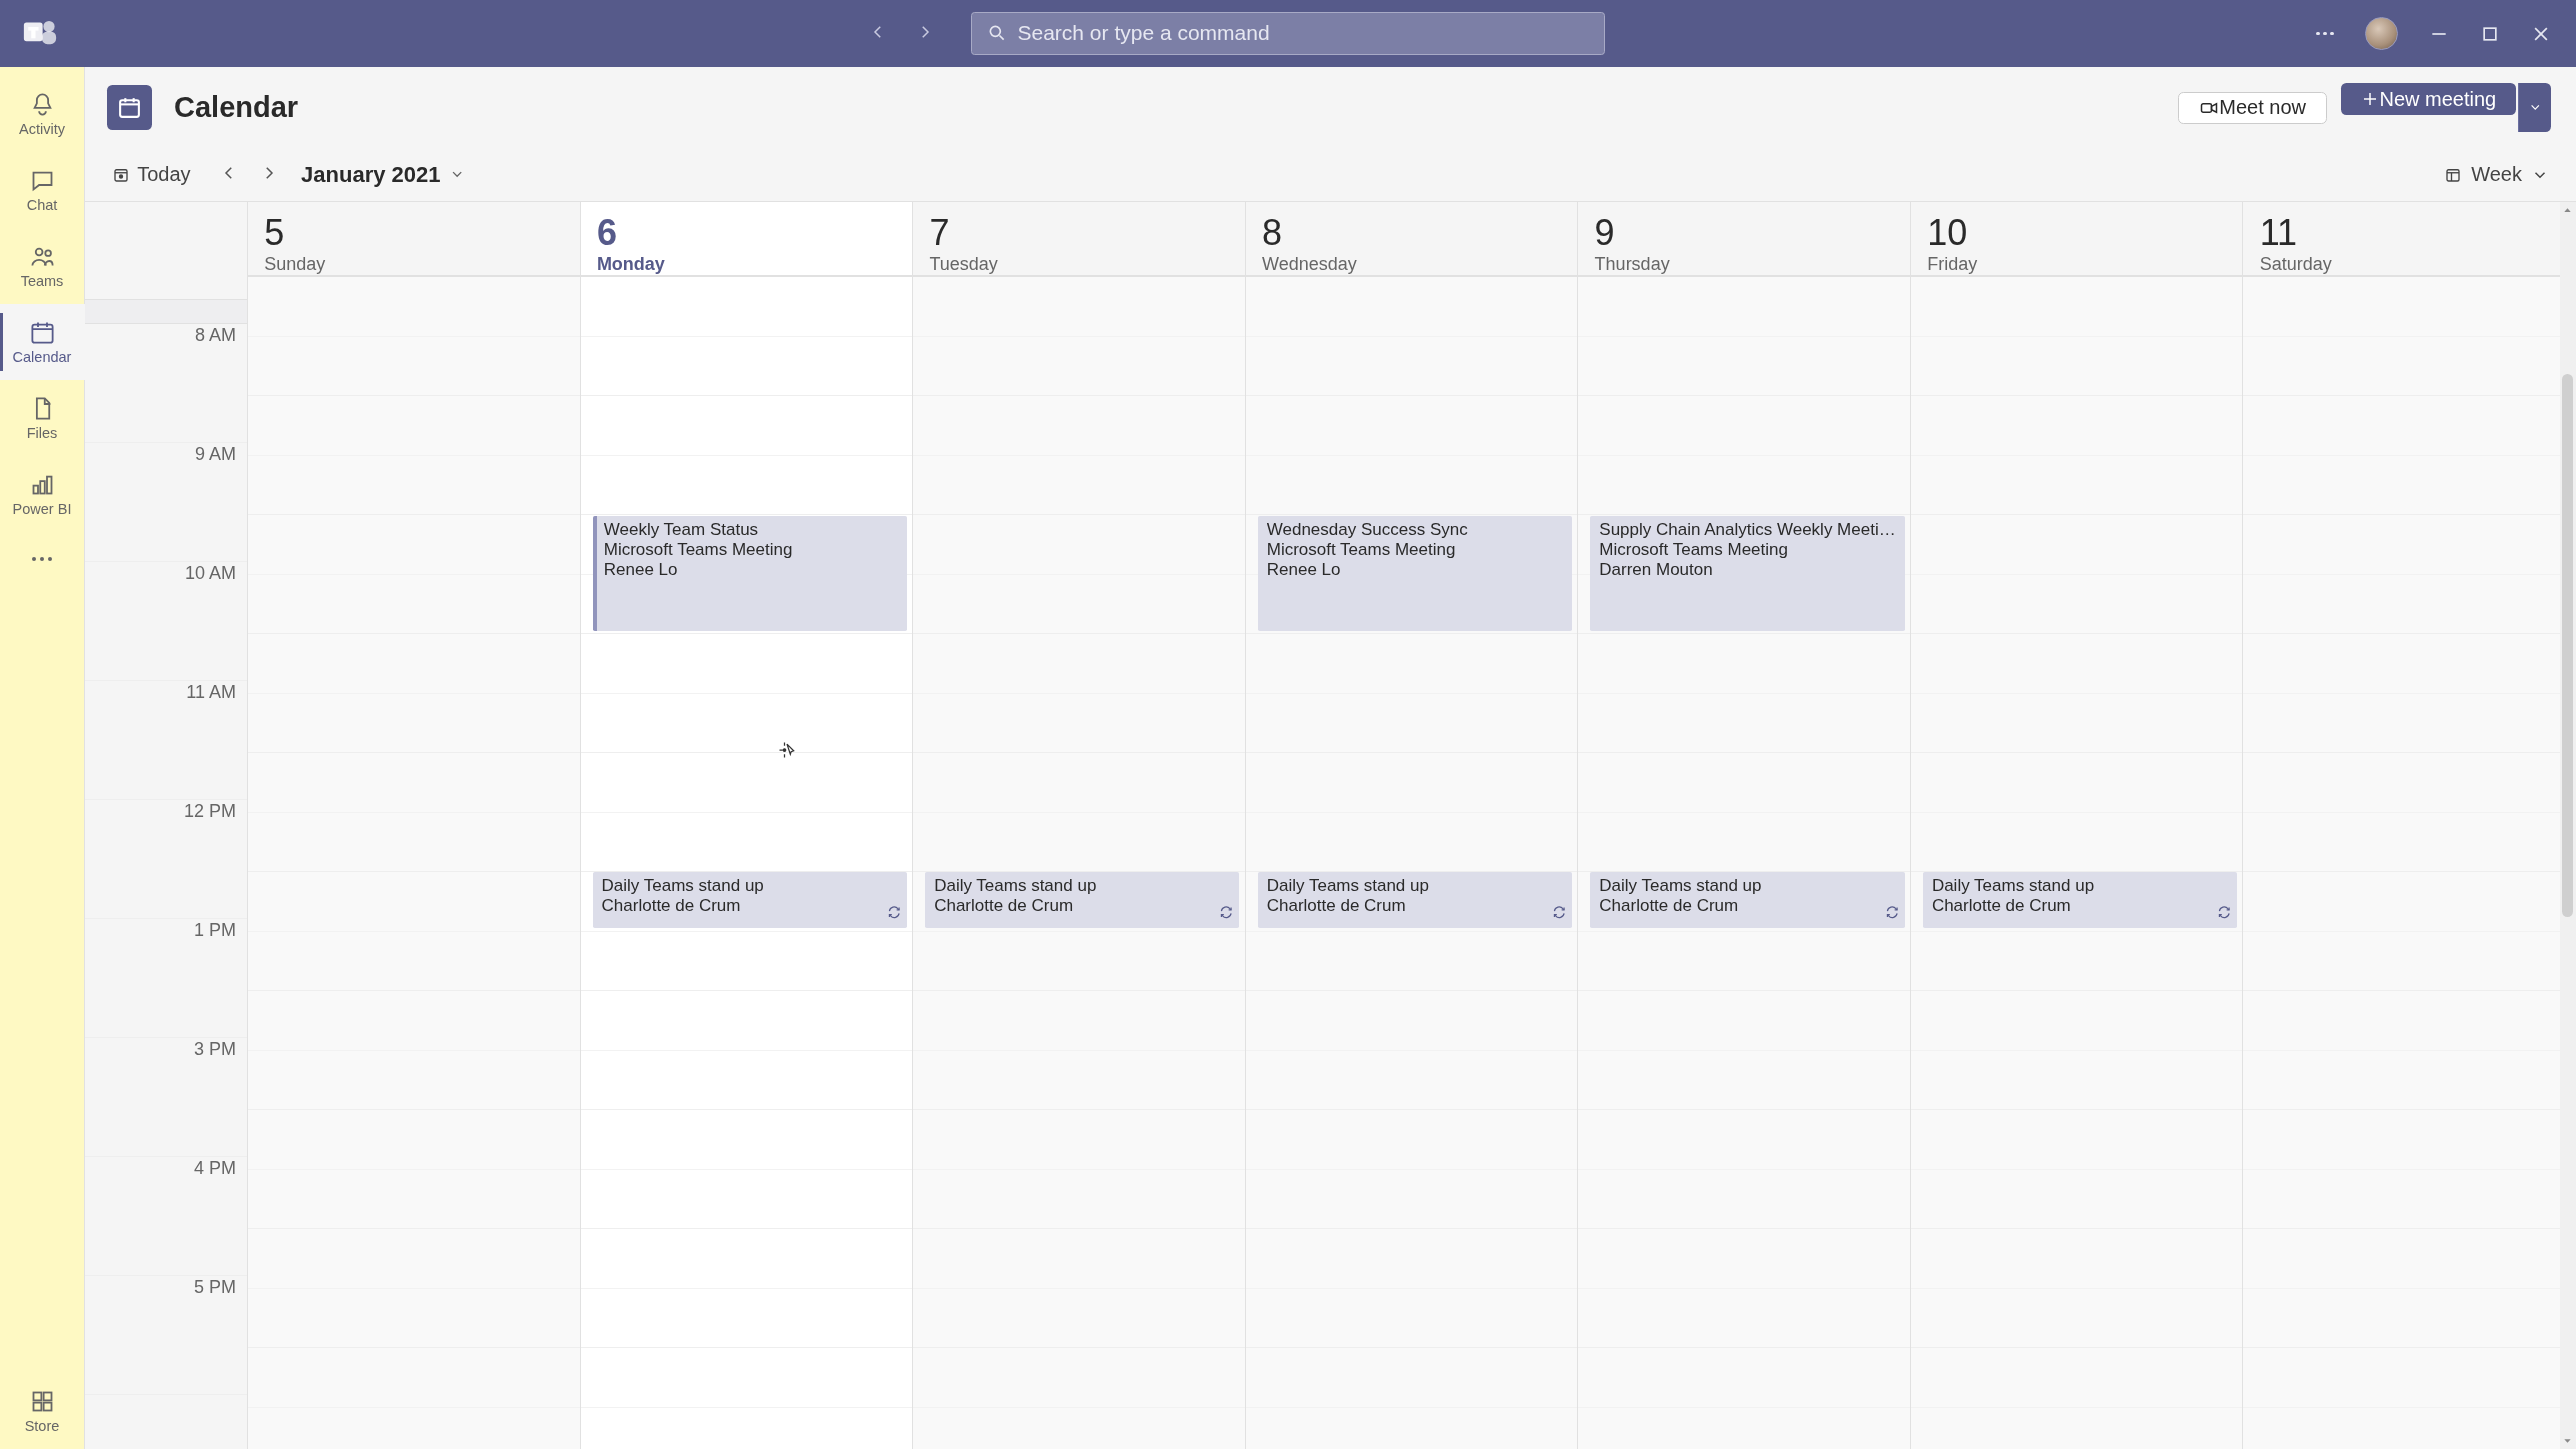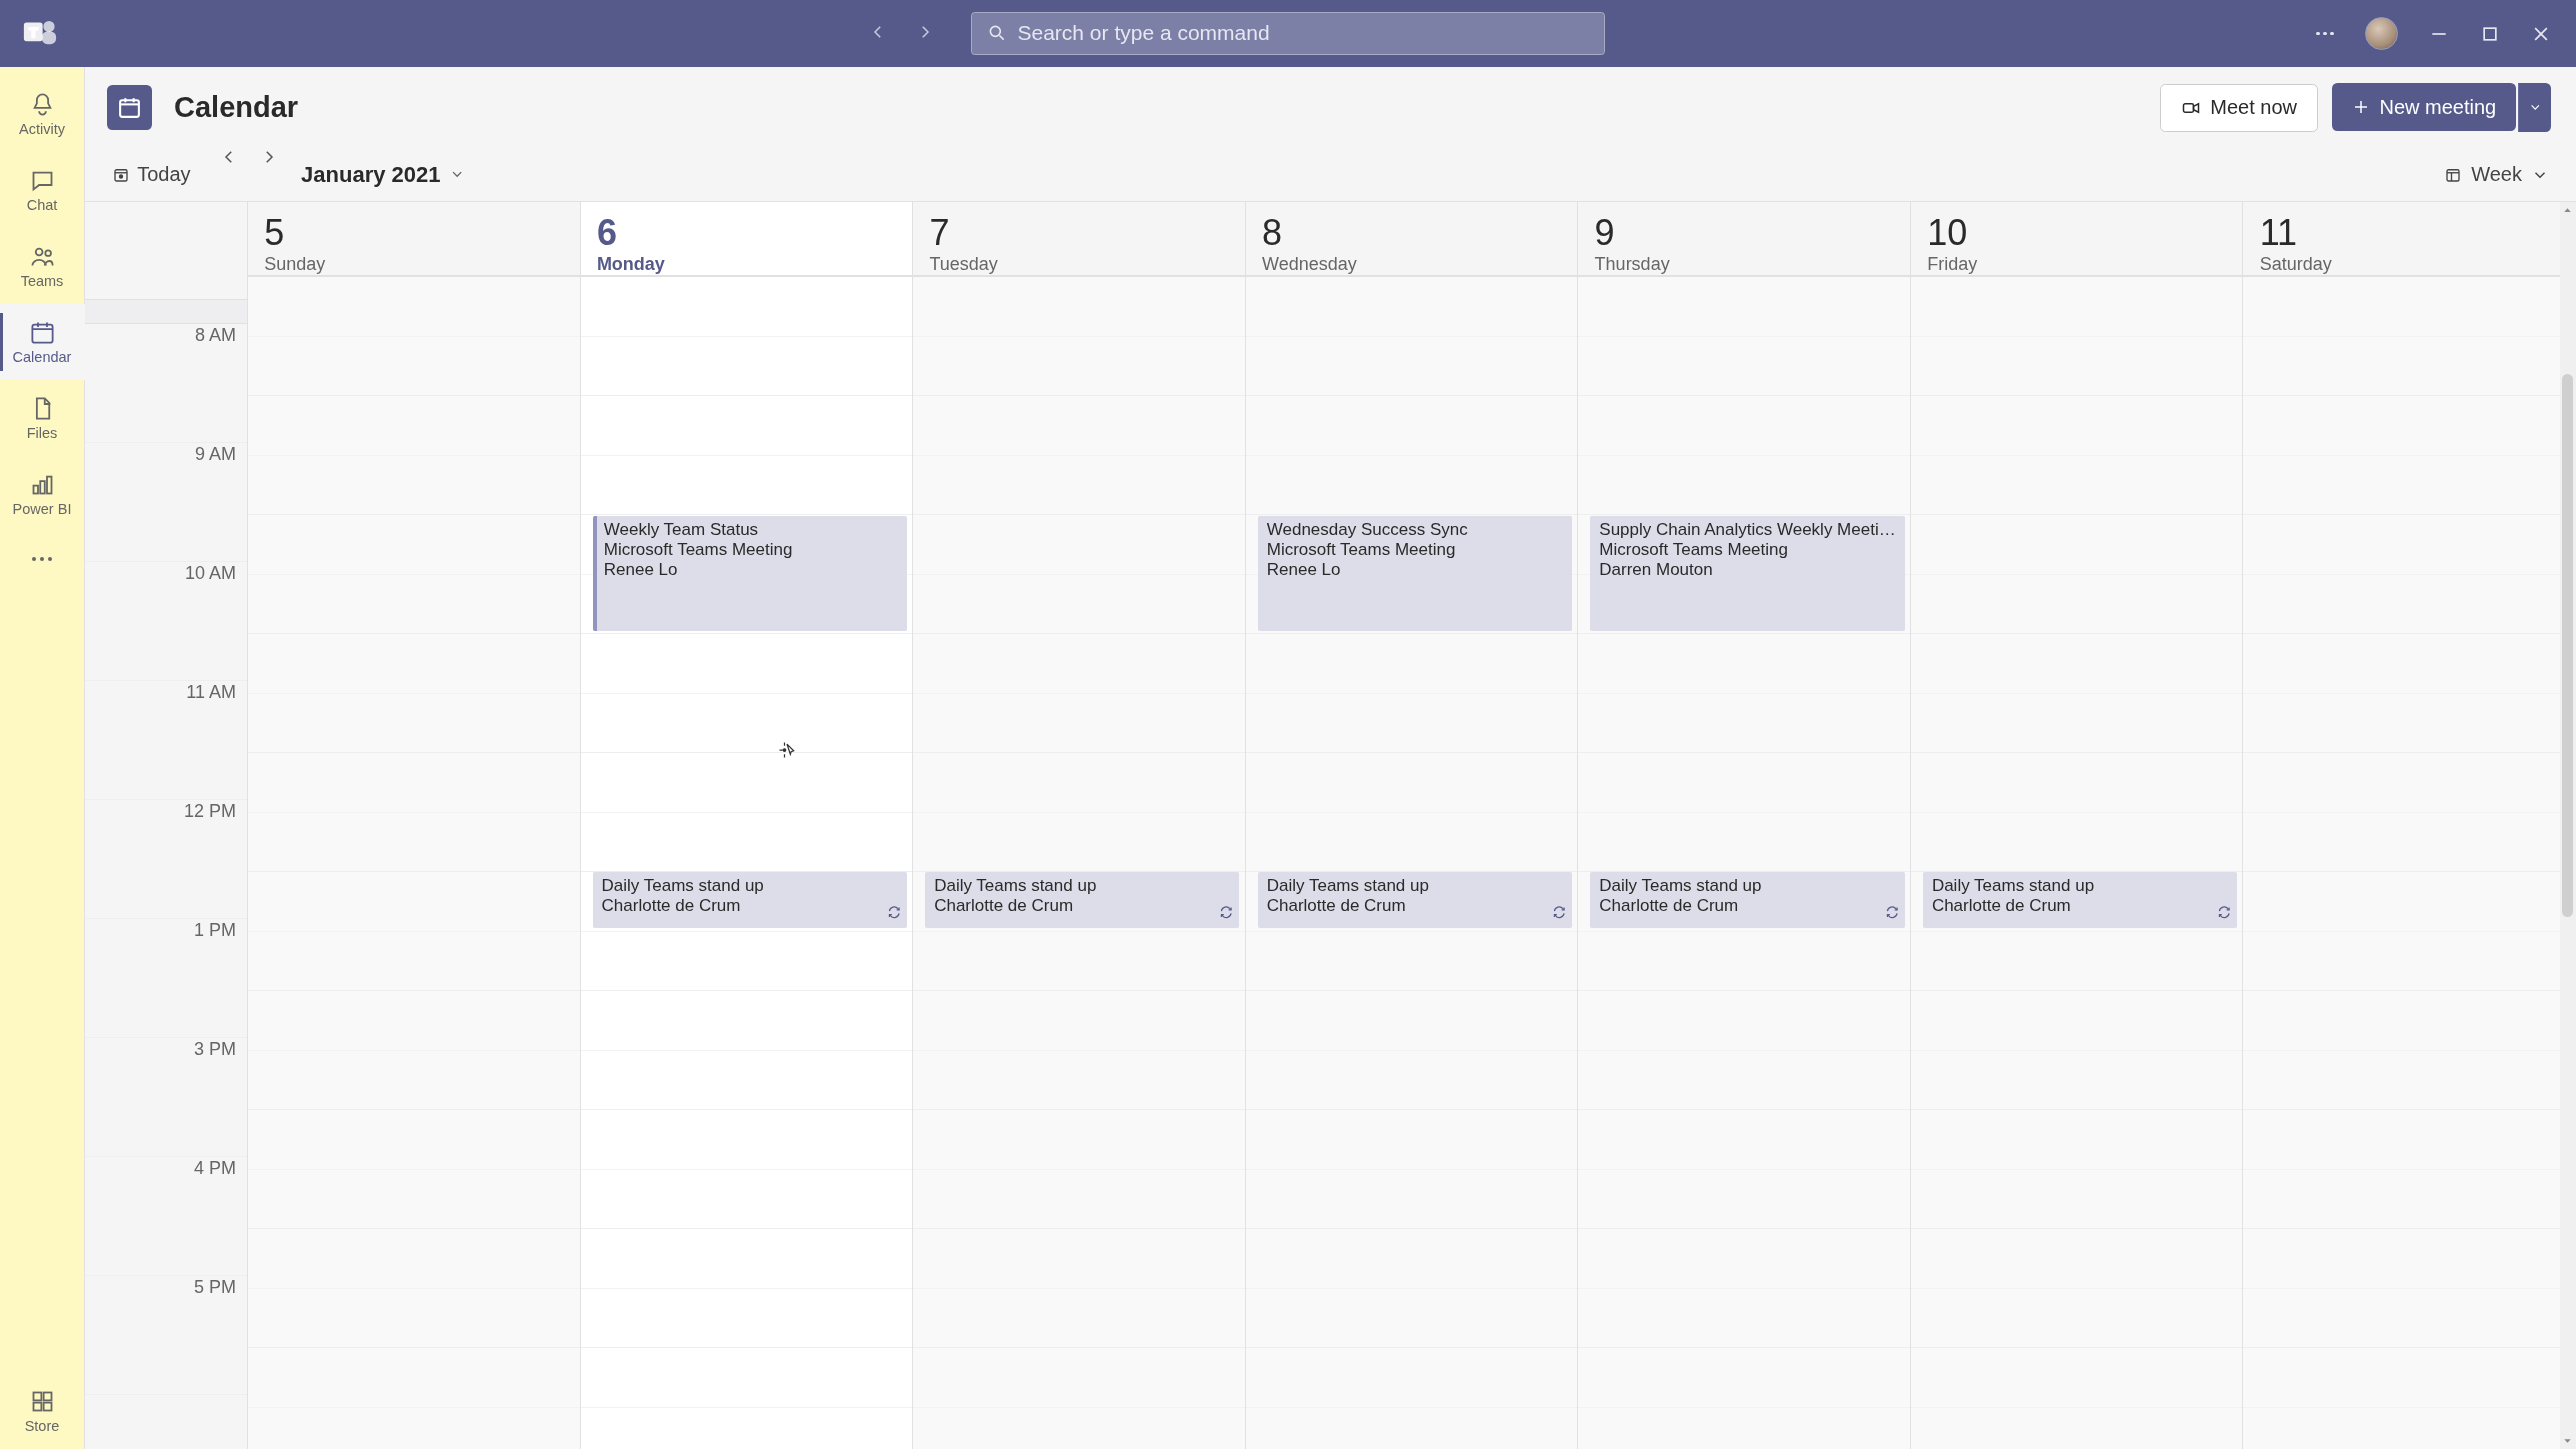--- a/index.html
+++ b/index.html
@@ -97,41 +97,41 @@
   }
   .cal-header .cal-icon {
     width: 45px; height: 45px; border-radius: 5.4px;
     background: #565a8a;
     display: flex; align-items: center; justify-content: center;
     margin-right: 22px;
   }
   .cal-header .cal-icon svg { width: 25px; height: 25px; }
   .cal-header .title { font-size: 29px; font-weight: 700; color: #2a2a2a; flex:1; }
   .cal-header .btn {
-    height: 48px; border-radius: 5.4px;
-    display: flex; align-items: center; gap: 9px;
+    height: 32px; border-radius: 5.4px;
+    display: flex; align-items: center; 
     padding: 8px 20px; font-size: 20px; font-weight: 500;
     cursor: pointer;
   }
   .btn-light { background:#fff; border:0.9px solid #ccc; color:#2a2a2a; margin-right: 14.5px; }
   .btn-primary { background:#565a8a; color:#fff; border:none; }
   .btn-primary svg { width:18px; height:18px; }
   .btn-light svg { width:20px; height:20px; }
   .btn-dropdown {
     width: 33px; height:49px; border-radius: 0 5.4px 5.4px 0;
     background:#565a8a; border-left:0.9px solid #6b6fa0;
     display:flex; align-items:center; justify-content:center; margin-left: 1.8px;
   }
   .btn-dropdown svg { width:14.5px; height:14.5px; }
 
   
   .cal-toolbar {
     height: 54px;
     border-bottom: 0.9px solid #e1e1e1;
-    display:flex; 
+    display:flex; align-items:center;
     padding: 0 27px 0 27px;
   }
   .today-btn {
     display:flex; align-items:center; gap:7.2px;
     font-size:20px; color:#444; cursor:pointer;
   }
   .today-btn svg { width:18px; height:18px; }
   .nav-btn { margin: 0 7.2px 0 29px; display:flex; gap:22px; color:#555;}
   .nav-btn svg { width:18px; height:18px; cursor:pointer;}
   .month-label { font-size:22px; font-weight:700; color:#2a2a2a; margin-left: 16.3px; display:flex; align-items:center; gap:9px;}

